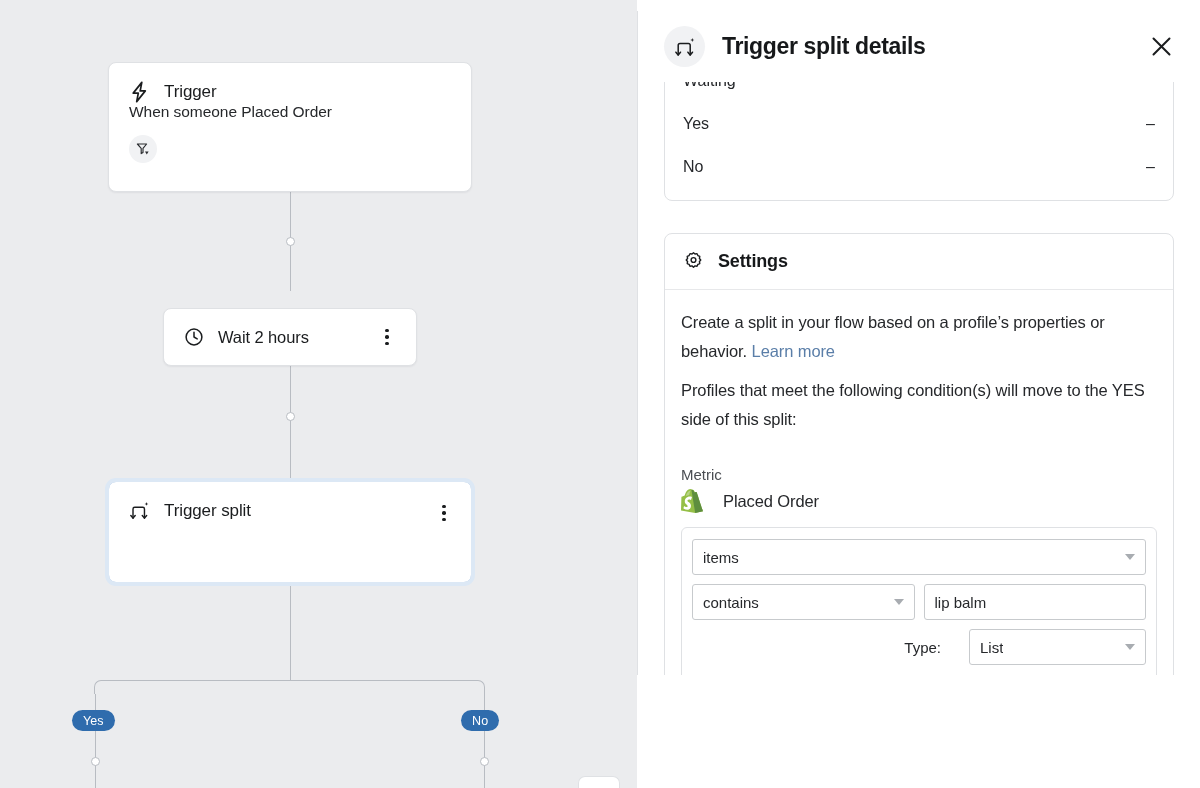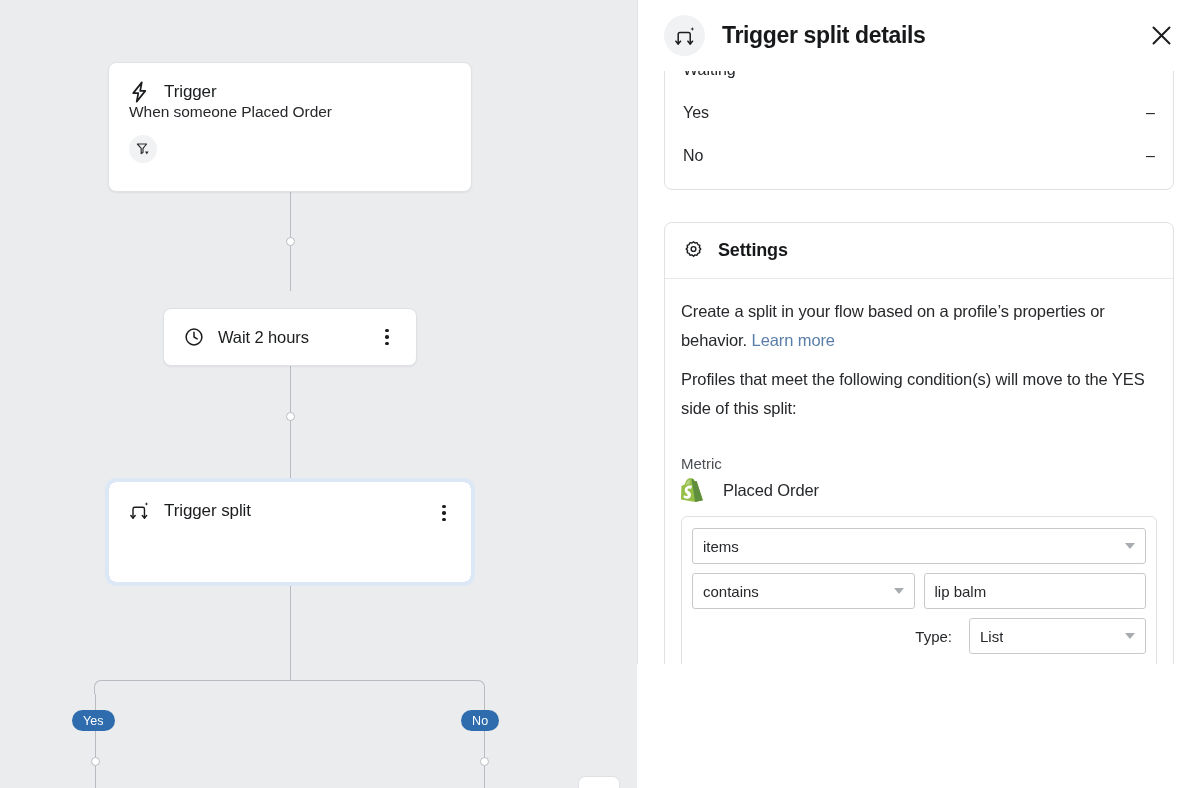--- a/index.html
+++ b/index.html
@@ -136,20 +136,21 @@
     border-bottom: none;
   }
 
   
   .panel {
     position: relative;
     width: 563px; height: 664px;
     background: #ffffff;
     border-left: 1px solid #dfe1e4;
     overflow: hidden;
+    margin-top: 11px;
   }
 
   .panel-header {
     position: relative;
     z-index: 5;
     height: 71px;
     background: #ffffff;
     display: flex;
     align-items: center;
     padding: 0 22px 0 26px;
@@ -263,21 +264,21 @@
     width: 0; height: 0;
     border-left: 5px solid transparent;
     border-right: 5px solid transparent;
     border-top: 6px solid #a8acb1;
   }
   .fld-val { overflow: hidden; white-space: nowrap; }
 
   .row2 { display: flex; gap: 9px; margin-top: 9px; }
   .row2 .fld { flex: 1; }
 
-  .row3 { display: flex; align-items: center; justify-content: flex-end; gap: 17px; margin-top: 9px; }
+  .row3 { display: flex; align-items: center; justify-content: flex-end; gap: 28px; margin-top: 9px; }
   .type-label { font-size: 15px; color: #26282b; }
   .row3 .fld { width: 177px; }
 
   .row4 { display: flex; align-items: center; margin-top: 14px; }
   .btn-or {
     width: 64px; height: 38px;
     border: 1px solid #4a4d52;
     border-radius: 3px;
     background: #ffffff;
     font-family: "Liberation Sans", sans-serif;

